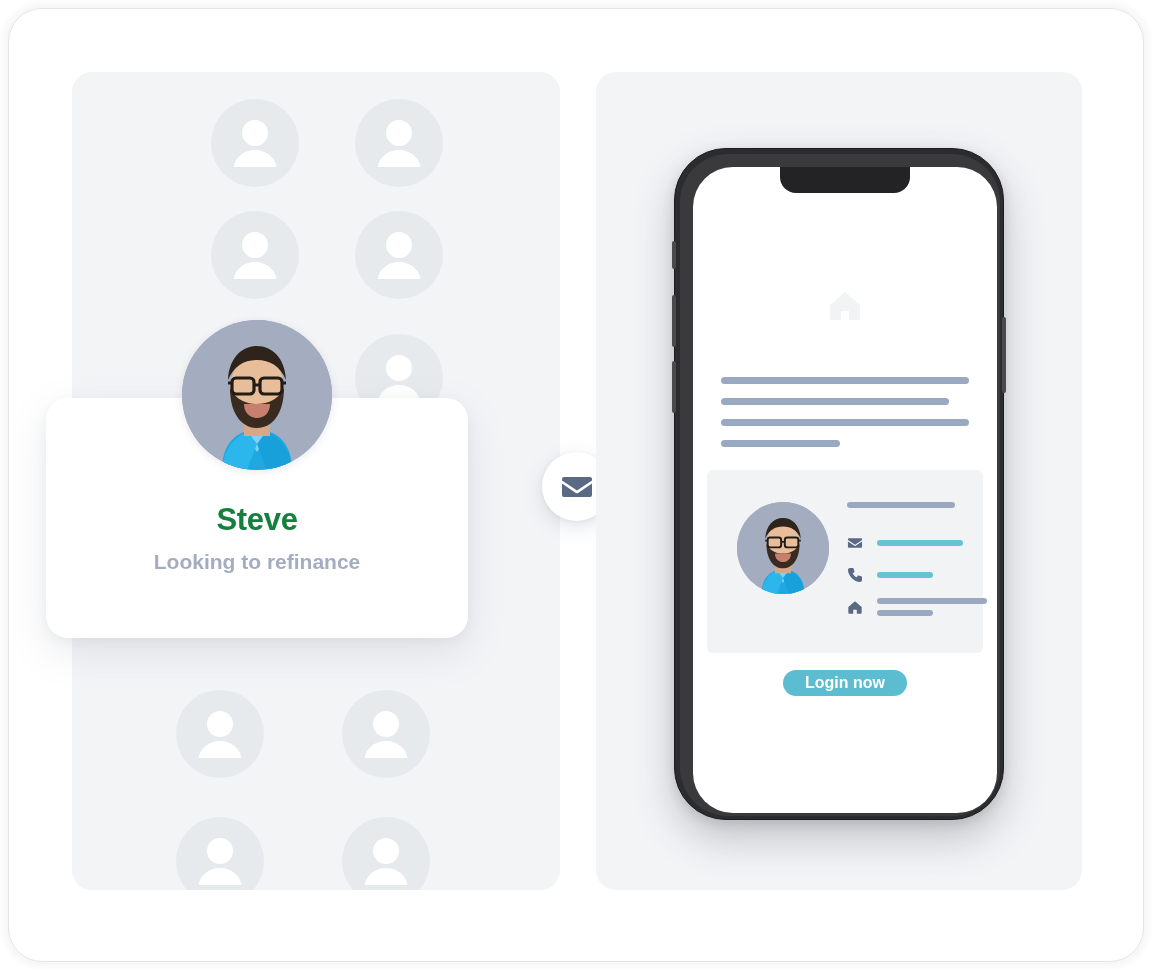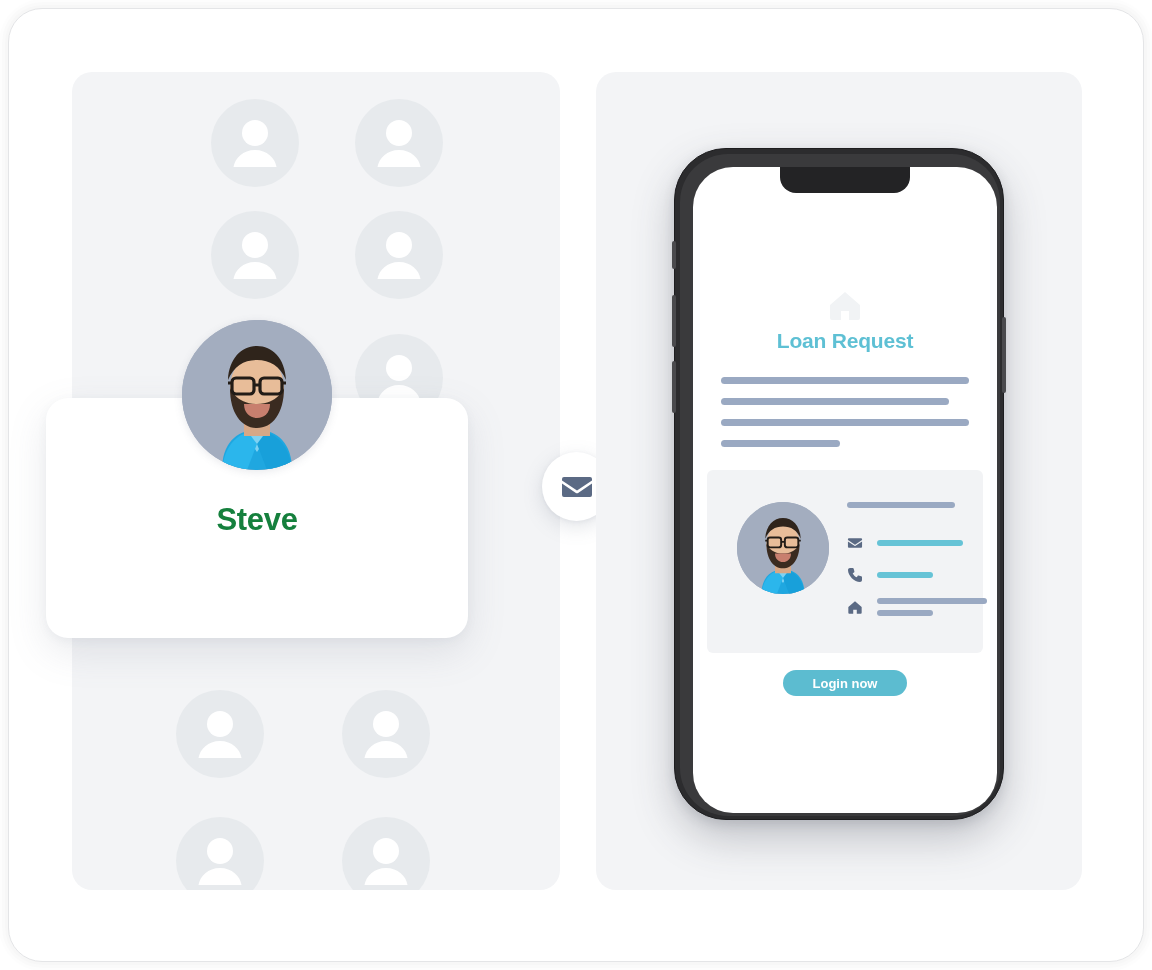--- a/index.html
+++ b/index.html
@@ -251,21 +251,21 @@
   #login-btn {
     position: absolute;
     left: 50%; top: 503px;
     transform: translateX(-50%);
     width: 124px; height: 26px;
     border: none;
     border-radius: 14px;
     background: #5cbcd0;
     color: #ffffff;
     font-family: "Liberation Sans", sans-serif;
-    font-size: 13px;
+    font-size: 16px;
     font-weight: bold;
     cursor: pointer;
   }
 </style>
 </head>
 <body>
 
 <div id="outer-frame"></div>
 
 <div id="stage">
@@ -367,20 +367,21 @@
     </div>
   </div>
 
   <div id="steve-card"></div>
   <div id="steve-avatar">
     <svg>
         <use href="#sym-photo"></use>
       </svg>
   </div>
   <div id="steve-name">Steve</div>
+  <div id="steve-sub">Looking to refinance</div>
 
   <div id="mail-badge">
     <svg fill="#5b6a84">
         <use href="#sym-envelope"></use>
       </svg>
   </div>
   <div id="arrow-icon">
     <svg fill="#41b9cf">
         <use href="#sym-arrow-right"></use>
       </svg>
@@ -397,21 +398,20 @@
     <div id="phone-inner-bezel">
       <div id="phone-screen">
         <div id="notch"></div>
 
         <div id="house-top-icon">
           <svg fill="#f1f3f5">
               <use href="#sym-house"></use>
             </svg>
         </div>
 
-        <div id="loan-title">Loan Request</div>
 
         <div id="skeleton-block">
           <div class="sk-line" style="width:100%"></div>
           <div class="sk-line" style="width:92%"></div>
           <div class="sk-line" style="width:100%"></div>
           <div class="sk-line" style="width:48%"></div>
         </div>
 
         <div id="contact-card">
           <div id="contact-avatar">

